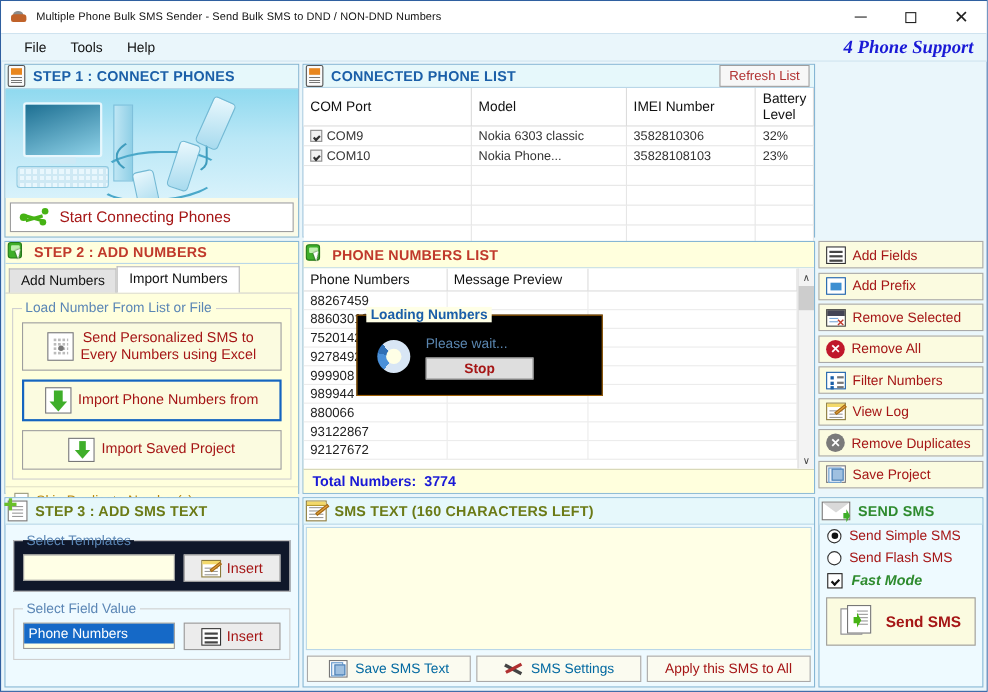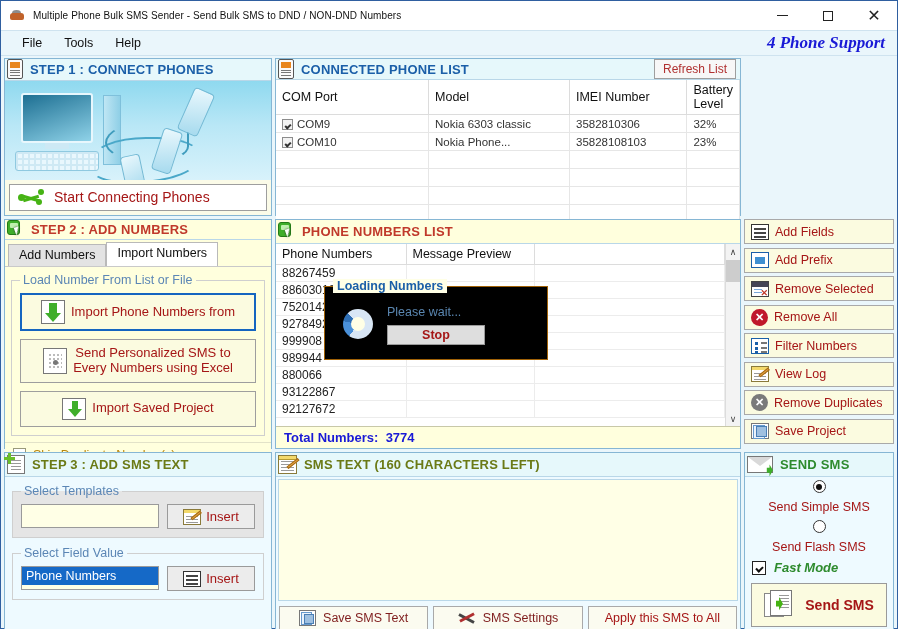--- a/index.html
+++ b/index.html
@@ -246,31 +246,31 @@
   .inp.sel-list{background:#ffffe6;padding:0;}
   .inp.sel-list .selrow{background:#1569c7;color:#fff;font-size:12.5px;padding:2px 4px;}
   .ibtn{width:88px;height:25px;background:#ececec;border:1px solid #9a9a9a;display:flex;align-items:center;
         justify-content:center;gap:5px;color:#a51616;font-size:13px;}
   .ibtn .gi{width:17px;height:16px;position:relative;}
 
   
   .smsarea{flex:1;background:#ffffe6;border:1px solid #b9d7e8;margin:2px;}
   .smsbtns{display:flex;gap:5px;padding:3px 3px 4px 3px;}
   .sbtn{flex:1;height:24px;background:#fbfbf0;border:1px solid #a9a9a9;display:flex;align-items:center;
-        justify-content:center;gap:7px;color:#7f1d1d;font-size:12.5px;}
+        justify-content:center;gap:7px;color:#0369a1;font-size:12.5px;}
   .icn-savesms{width:17px;height:16px;background:#fff;border:1px solid #777;position:relative;}
   .icn-savesms:before{content:"";position:absolute;left:1px;top:1px;width:9px;height:11px;background:#eaf2fb;border:1px solid #6699cc;}
   .icn-savesms:after{content:"";position:absolute;right:1px;bottom:1px;width:8px;height:8px;background:#9fc0e0;border:1px solid #4a7fb5;}
   .icn-tools{width:18px;height:16px;position:relative;}
   .icn-tools .h{position:absolute;left:0;top:7px;width:17px;height:3px;background:#444;transform:rotate(28deg);}
   .icn-tools .w{position:absolute;left:1px;top:6px;width:16px;height:3px;background:#b03030;transform:rotate(-28deg);}
 
   
   .sendpanel{display:flex;flex-direction:column;}
-  .radrow{display:flex;align-items:center;gap:7px;padding:3px 7px;flex-direction:column;}
+  .radrow{display:flex;align-items:center;gap:7px;padding:3px 7px;}
   .rad{width:13px;height:13px;border-radius:50%;border:1.5px solid #333;background:#fff;position:relative;flex:0 0 13px;}
   .rad.on:after{content:"";position:absolute;left:2.5px;top:2.5px;width:6px;height:6px;border-radius:50%;background:#111;}
   .radlbl{color:#a51616;font-size:12.5px;}
   .fastrow{display:flex;align-items:center;gap:8px;padding:3px 7px;}
   .fastlbl{color:#2e8b2e;font-style:italic;font-weight:bold;font-size:13px;}
   .cb-chk{width:14px;height:14px;border:1.5px solid #222;background:#fff;position:relative;flex:0 0 14px;}
   .cb-chk:after{content:"";position:absolute;left:3px;top:4px;width:5px;height:3px;border-left:2px solid #111;border-bottom:2px solid #111;transform:rotate(-45deg);}
   .sendbig{margin:5px 6px 7px 6px;height:44px;background:#fbfbe0;border:1px solid #9a9a9a;
            display:flex;align-items:center;justify-content:center;gap:9px;}
   .sendbig .lbl{color:#a51616;font-weight:bold;font-size:14px;}
@@ -349,31 +349,31 @@
           </span>
           <span class="ph-title red">STEP 2 : ADD NUMBERS</span>
         </div>
         <div class="tabs">
           <div class="tab inactive">Add Numbers</div>
           <div class="tab active">Import Numbers</div>
         </div>
         <div class="tabpane" style="flex:1;">
           <fieldset class="fs">
             <legend>Load Number From List or File</legend>
+            <div class="ybtn">
+              <span class="icn-xls"></span>
+              <span class="lbl" style="white-space:pre-line">Send Personalized SMS to
+Every Numbers using Excel</span>
+            </div>
             <div class="ybtn sel">
               <span class="icn-dl">
                   <span class="a"></span>
                   <span class="t"></span>
                 </span>
               <span class="lbl">Import Phone Numbers from</span>
-            </div>
-            <div class="ybtn">
-              <span class="icn-xls"></span>
-              <span class="lbl" style="white-space:pre-line">Send Personalized SMS to
-Every Numbers using Excel</span>
             </div>
             <div class="ybtn" style="margin-bottom:0">
               <span class="icn-saveproj">
                   <span class="a"></span>
                   <span class="t"></span>
                 </span>
               <span class="lbl">Import Saved Project</span>
             </div>
           </fieldset>
         </div>
@@ -384,21 +384,21 @@
       </div>
 
       <div class="panel" style="flex:1;display:flex;flex-direction:column;background:#eefaff;">
         <div class="ph cyan">
           <span class="icn icn-doc">
               <span class="icn-plus"></span>
             </span>
           <span class="ph-title olive">STEP 3 : ADD SMS TEXT</span>
         </div>
         <div style="padding:5px 7px 6px 7px;">
-          <fieldset class="fs" style="background:#e5e5e5;">
+          <fieldset class="fs" style="background:#0f172a;">
             <legend>Select Templates</legend>
             <div class="fsrow">
               <div class="inp"></div>
               <div class="ibtn">
                 <span class="gi icn-log ri ri-log">
                     <span class="tp"></span>
                     <span class="ln"></span>
                     <span class="pn"></span>
                   </span>
                 <span>Insert</span>

